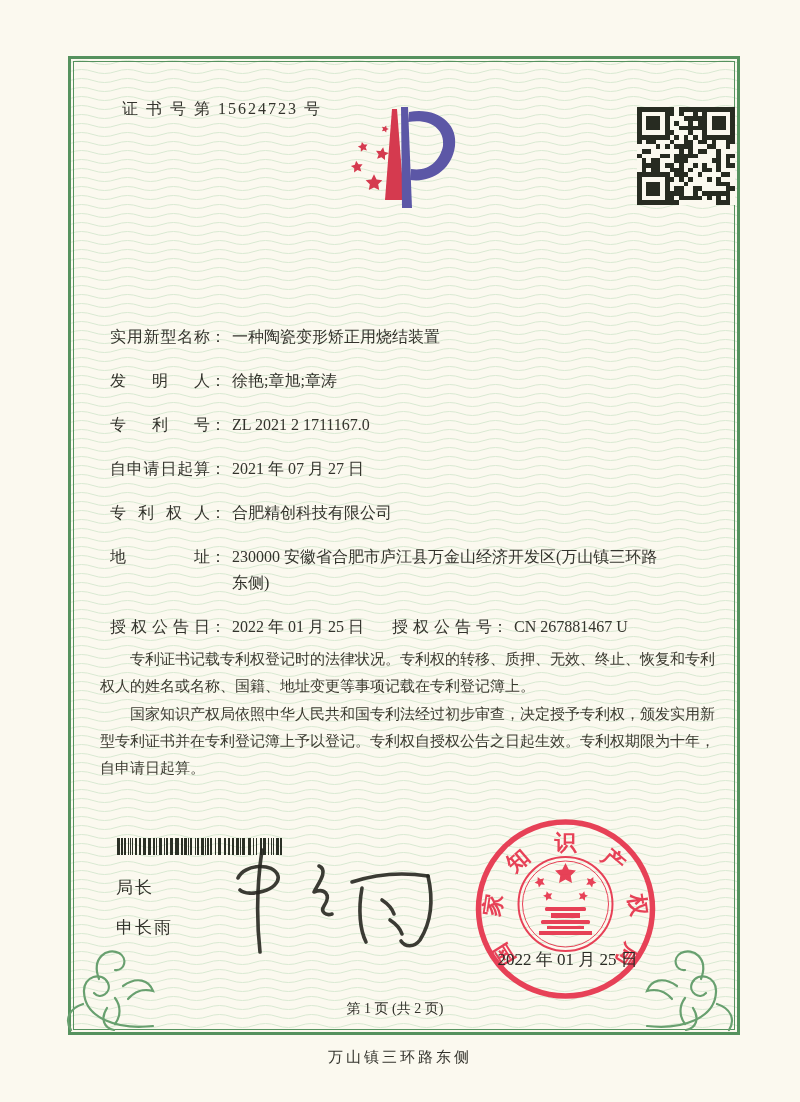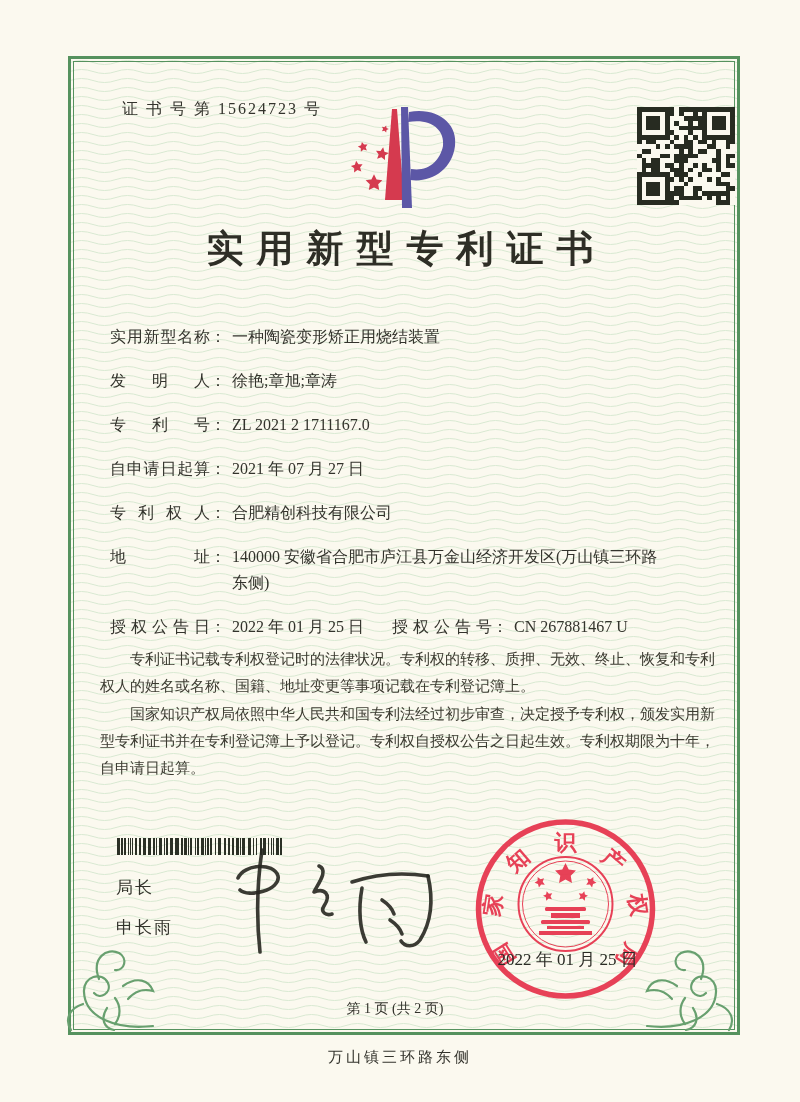--- a/index.html
+++ b/index.html
@@ -548,21 +548,20 @@
       <div></div>
       <div></div>
       <div></div>
       <div></div>
       <div class="on"></div>
       <div class="on"></div>
       <div class="on"></div>
       <div></div>
     </div>
 
-  <div class="title">实用新型专利证书</div>
 
   <div class="fields">
     <div class="field-row">
       <span class="field-label">实用新型名称</span>
         <span class="field-colon">：</span>
       <span class="field-value">一种陶瓷变形矫正用烧结装置</span>
     </div>
     <div class="field-row">
       <span class="field-label">发明人</span>
         <span class="field-colon">：</span>
@@ -579,21 +578,21 @@
       <span class="field-value">2021 年 07 月 27 日</span>
     </div>
     <div class="field-row">
       <span class="field-label">专利权人</span>
         <span class="field-colon">：</span>
       <span class="field-value">合肥精创科技有限公司</span>
     </div>
     <div class="field-row">
       <span class="field-label">地址</span>
         <span class="field-colon">：</span>
-      <span class="field-value address">140000 安徽省合肥市庐江县万金山经济开发区(万山镇三环路东侧)</span>
+      <span class="field-value address">230000 安徽省合肥市庐江县万金山经济开发区(万山镇三环路东侧)</span>
     </div>
     <div class="field-row">
       <span class="field-label">授权公告日</span>
         <span class="field-colon">：</span>
       <span class="field-value">2022 年 01 月 25 日</span>
       <span class="pair2">
         <span class="field-label">授权公告号</span>
           <span class="field-colon">：</span>
         <span class="field-value">CN 267881467 U</span>
       </span>

